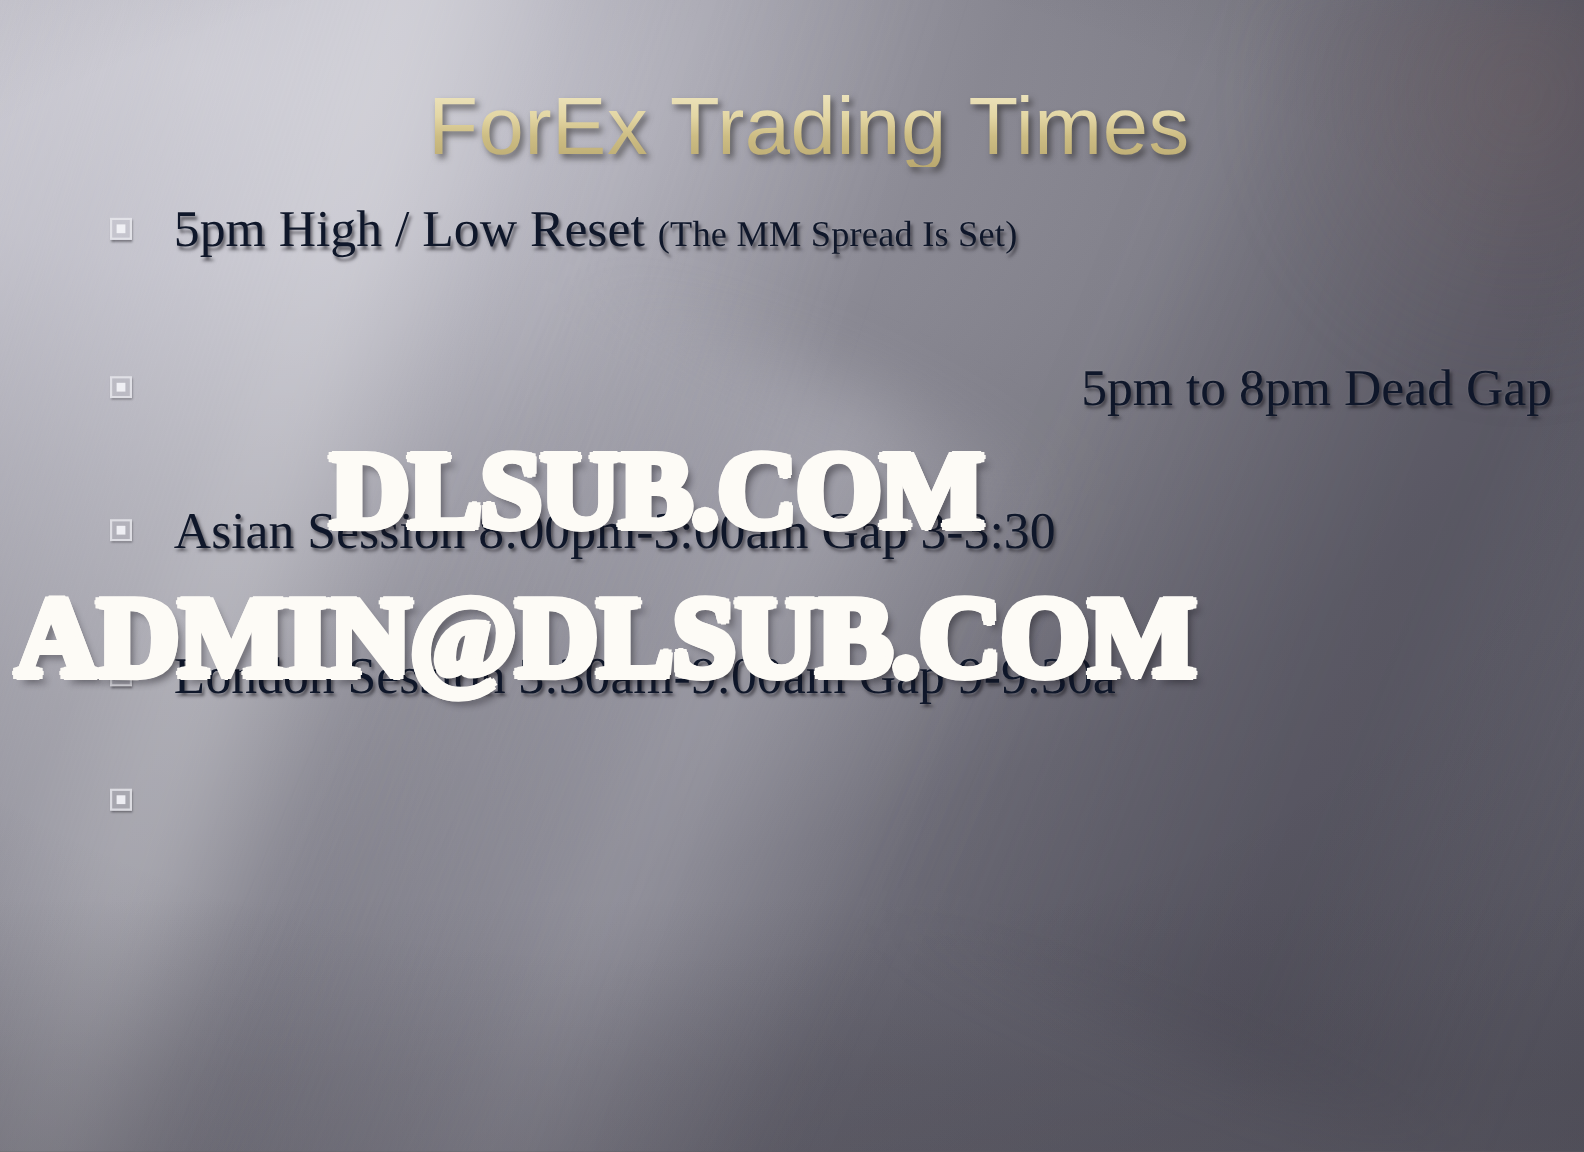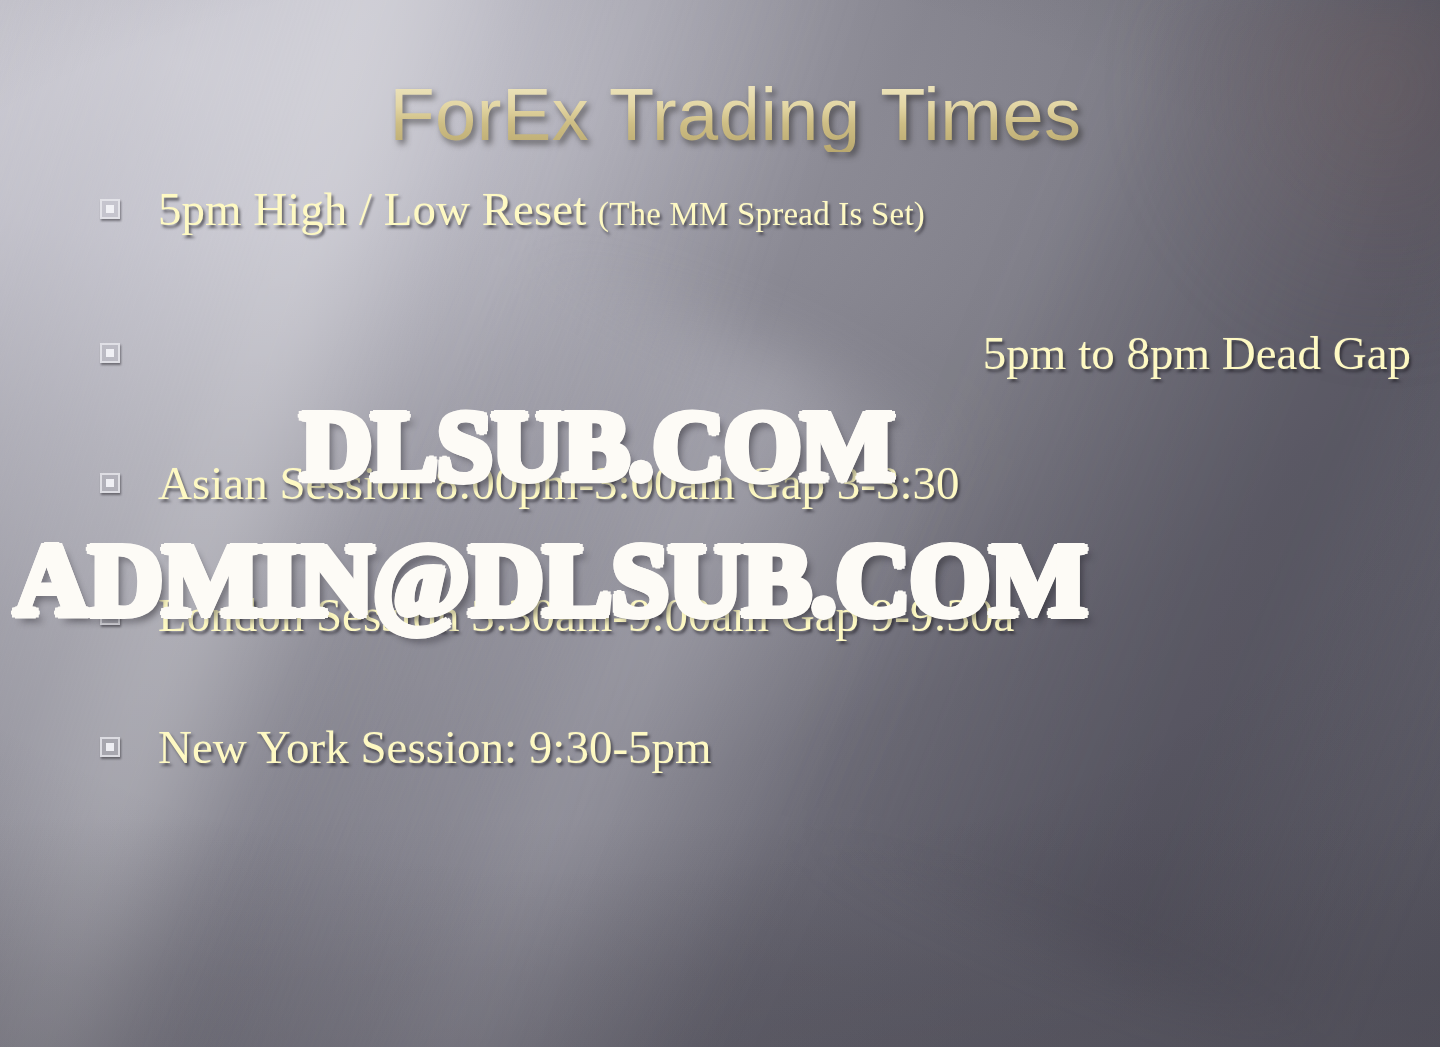--- a/index.html
+++ b/index.html
@@ -163,21 +163,21 @@
     left: 4px;
     top: 4px;
     right: 4px;
     bottom: 4px;
     background: rgba(244,244,248,0.92);
   }
 
   .bullet-text {
     font-size: 47px;
     line-height: 1.06;
-    color: #fef9c3;
+    color: #0f172a;
     text-shadow:
       2px 3px 3px rgba(25,23,30,0.60),
       0 0 2px rgba(255,255,255,0.22);
     white-space: nowrap;
   }
   .bullet-text .sub {
     font-size: 33px;
     letter-spacing: 0.2px;
   }
 
@@ -270,21 +270,20 @@
         <span class="bullet-text"><span>Asian Session 8:00pm-3:00am Gap 3-3:30</span></span>
       </div>
 
       <div class="bullet-row row-4">
         <span class="bullet-marker"></span>
         <span class="bullet-text"><span>London Session 3:30am-9:00am Gap 9-9:30a</span></span>
       </div>
 
       <div class="bullet-row row-5">
         <span class="bullet-marker"></span>
-        <span class="bullet-text"><span>New York Session: 9:30-5pm</span></span>
       </div>
 
     </div>
 
     <div class="watermark wm-1"><span class="wm-inner">DLSUB.COM</span></div>
 
     <div class="watermark wm-2"><span class="wm-inner">ADMIN@DLSUB.COM</span></div>
 
   </div>
 </div>

